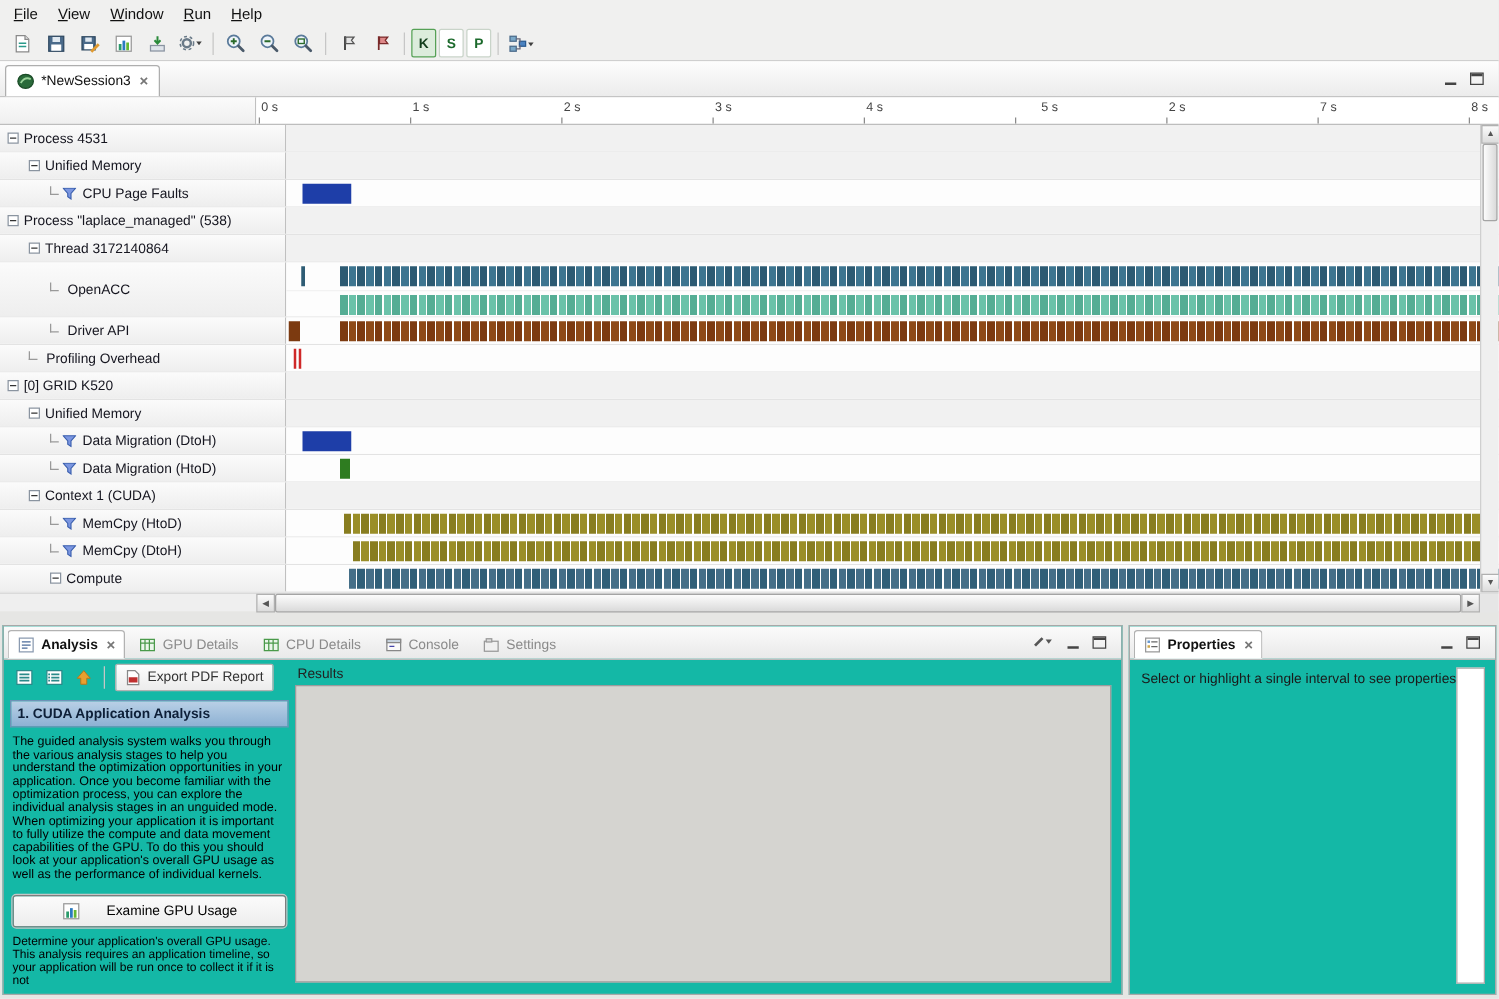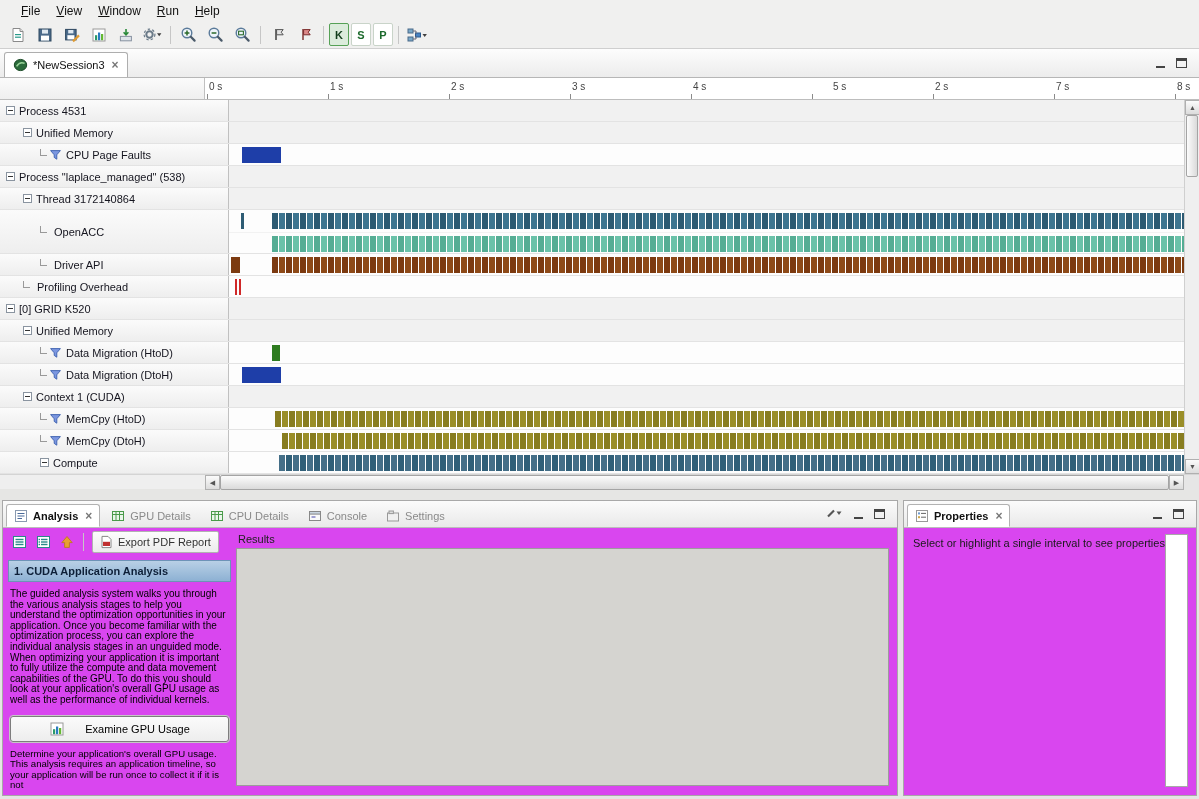--- a/index.html
+++ b/index.html
@@ -1,19 +1,19 @@
 <!DOCTYPE html>
 <html><head>
 <meta charset="utf-8">
 <style>
   *{box-sizing:border-box;margin:0;padding:0}
   html,body{width:1199px;height:799px;overflow:hidden;font-family:"Liberation Sans",sans-serif;background:#e8e8e8;font-size:12px}
   .app{position:relative;width:1199px;height:799px;background:#f0f0ef}
   
-  .menubar{height:21px;background:#f0f0ef;display:flex;align-items:center;padding-left:13px}
+  .menubar{height:21px;background:#f0f0ef;display:flex;align-items:center;padding-left:3px}
   .menu-item{display:inline-block;padding:2px 8px;color:#111;font-size:12px;cursor:default}
   .menu-item::first-letter{text-decoration:underline}
   
   .toolbar{height:28px;background:#f0f0ef;border-bottom:1px solid #cfcfcf;display:flex;align-items:center;padding-left:4px}
   .tbtn{width:25px;height:23px;display:flex;align-items:center;justify-content:center;margin:0 1px;border:1px solid transparent;border-radius:2px;cursor:default}
   .tbtn.letter{width:20px;font-size:11px;font-weight:bold;background:#fff;border:1px solid #c9d4c9}
   .tbtn.letter-active{background:#dcecdc;border:1px solid #56a156}
   .tsep{width:1px;height:18px;background:#c6c6c6;margin:0 4px;flex:none}
   
   .etabbar{height:29px;background:linear-gradient(#fdfdfd,#ececec);border-bottom:1px solid #b6b6b6;display:flex;align-items:flex-end}
@@ -51,21 +51,21 @@
   .vscroll .sbtn.up{top:0}
   .vscroll .sbtn.down{bottom:0}
   .vthumb{position:absolute;top:15px;left:1px;right:1px;height:62px;background:linear-gradient(90deg,#fcfcfc,#dadada);border:1px solid #a4a4a4;border-radius:2px}
   .hscrollrow{height:15px;background:#efefef;border-top:1px solid #d4d4d4}
   .hscroll{margin-left:205px;height:15px;display:flex}
   .hthumb{flex:1;background:linear-gradient(#fcfcfc,#dadada);border:1px solid #a4a4a4;border-radius:2px}
   .scorner{width:15px;height:15px;background:#e6e6e6;flex:none}
   
   .sash{height:11px;background:#e6e6e4}
   .bottom{position:absolute;left:0;top:500px;width:1199px;height:299px;display:flex;gap:5px;padding:0 2px 3px 2px;background:#e6e6e4}
-  .panel{background:#d946ef;border:1px solid #a8a8a8;display:flex;flex-direction:column;overflow:hidden}
+  .panel{background:#14b8a6;border:1px solid #a8a8a8;display:flex;flex-direction:column;overflow:hidden}
   .analysis-panel{width:896px;flex:none}
   .properties-panel{flex:1}
   .ptabbar{height:27px;background:linear-gradient(#fbfbfb,#e9e9e9);border-bottom:1px solid #bcbcbc;display:flex;align-items:flex-end}
   .ptab{display:flex;align-items:center;gap:5px;height:23px;padding:0 7px;margin-left:3px;font-size:11px;color:#8a8a8a;border:1px solid transparent}
   .ptab.active{background:#fff;border:1px solid #b2b2b2;border-bottom-color:#fff;border-radius:3px 3px 0 0;color:#111;font-weight:bold}
   .tabicon{display:inline-flex;align-items:center}
   .analysis-body{flex:1;display:flex;overflow:hidden}
   .acol-left{width:233px;flex:none;display:flex;flex-direction:column;overflow:hidden}
   .atool{height:28px;display:flex;align-items:center;padding:2px 2px 2px 4px}
   .atool .tbtn{width:22px;height:21px}
@@ -345,41 +345,41 @@
             </div>
           </div>
           <div class="row" style="height: 22px;">
             <div class="row-label" style="padding-left: 40px;">
               <span class="corner"></span>
               <span class="filter">
                 <svg width="11" height="10" viewBox="0 0 11 10">
                   <path d="M0.6 0.6 H10.4 L6.8 4.8 V9.2 L4.2 7.4 V4.8 Z" fill="#7b96e0" stroke="#3a5fae" stroke-width="0.9"></path>
                 </svg>
               </span>
-              <span class="row-text">Data Migration (HtoD)</span>
-            </div>
-            <div class="row-track">
-              <div class="lane">
-                <div class="bar" style="left: 42.535px; width: 8.47px; background: rgb(46, 124, 32);"></div>
+              <span class="row-text">Data Migration (DtoH)</span>
+            </div>
+            <div class="row-track">
+              <div class="lane">
+                <div class="bar" style="left: 12.89px; width: 38.72px; background: rgb(30, 62, 168);"></div>
               </div>
             </div>
           </div>
           <div class="row" style="height: 22px;">
             <div class="row-label" style="padding-left: 40px;">
               <span class="corner"></span>
               <span class="filter">
                 <svg width="11" height="10" viewBox="0 0 11 10">
                   <path d="M0.6 0.6 H10.4 L6.8 4.8 V9.2 L4.2 7.4 V4.8 Z" fill="#7b96e0" stroke="#3a5fae" stroke-width="0.9"></path>
                 </svg>
               </span>
-              <span class="row-text">Data Migration (DtoH)</span>
-            </div>
-            <div class="row-track">
-              <div class="lane">
-                <div class="bar" style="left: 12.89px; width: 38.72px; background: rgb(30, 62, 168);"></div>
+              <span class="row-text">Data Migration (HtoD)</span>
+            </div>
+            <div class="row-track">
+              <div class="lane">
+                <div class="bar" style="left: 42.535px; width: 8.47px; background: rgb(46, 124, 32);"></div>
               </div>
             </div>
           </div>
           <div class="row group" style="height: 22px;">
             <div class="row-label" style="padding-left: 23px;">
               <span class="expander"></span>
               <span class="row-text">Context 1 (CUDA)</span>
             </div>
             <div class="row-track">
               <div class="lane"></div>

